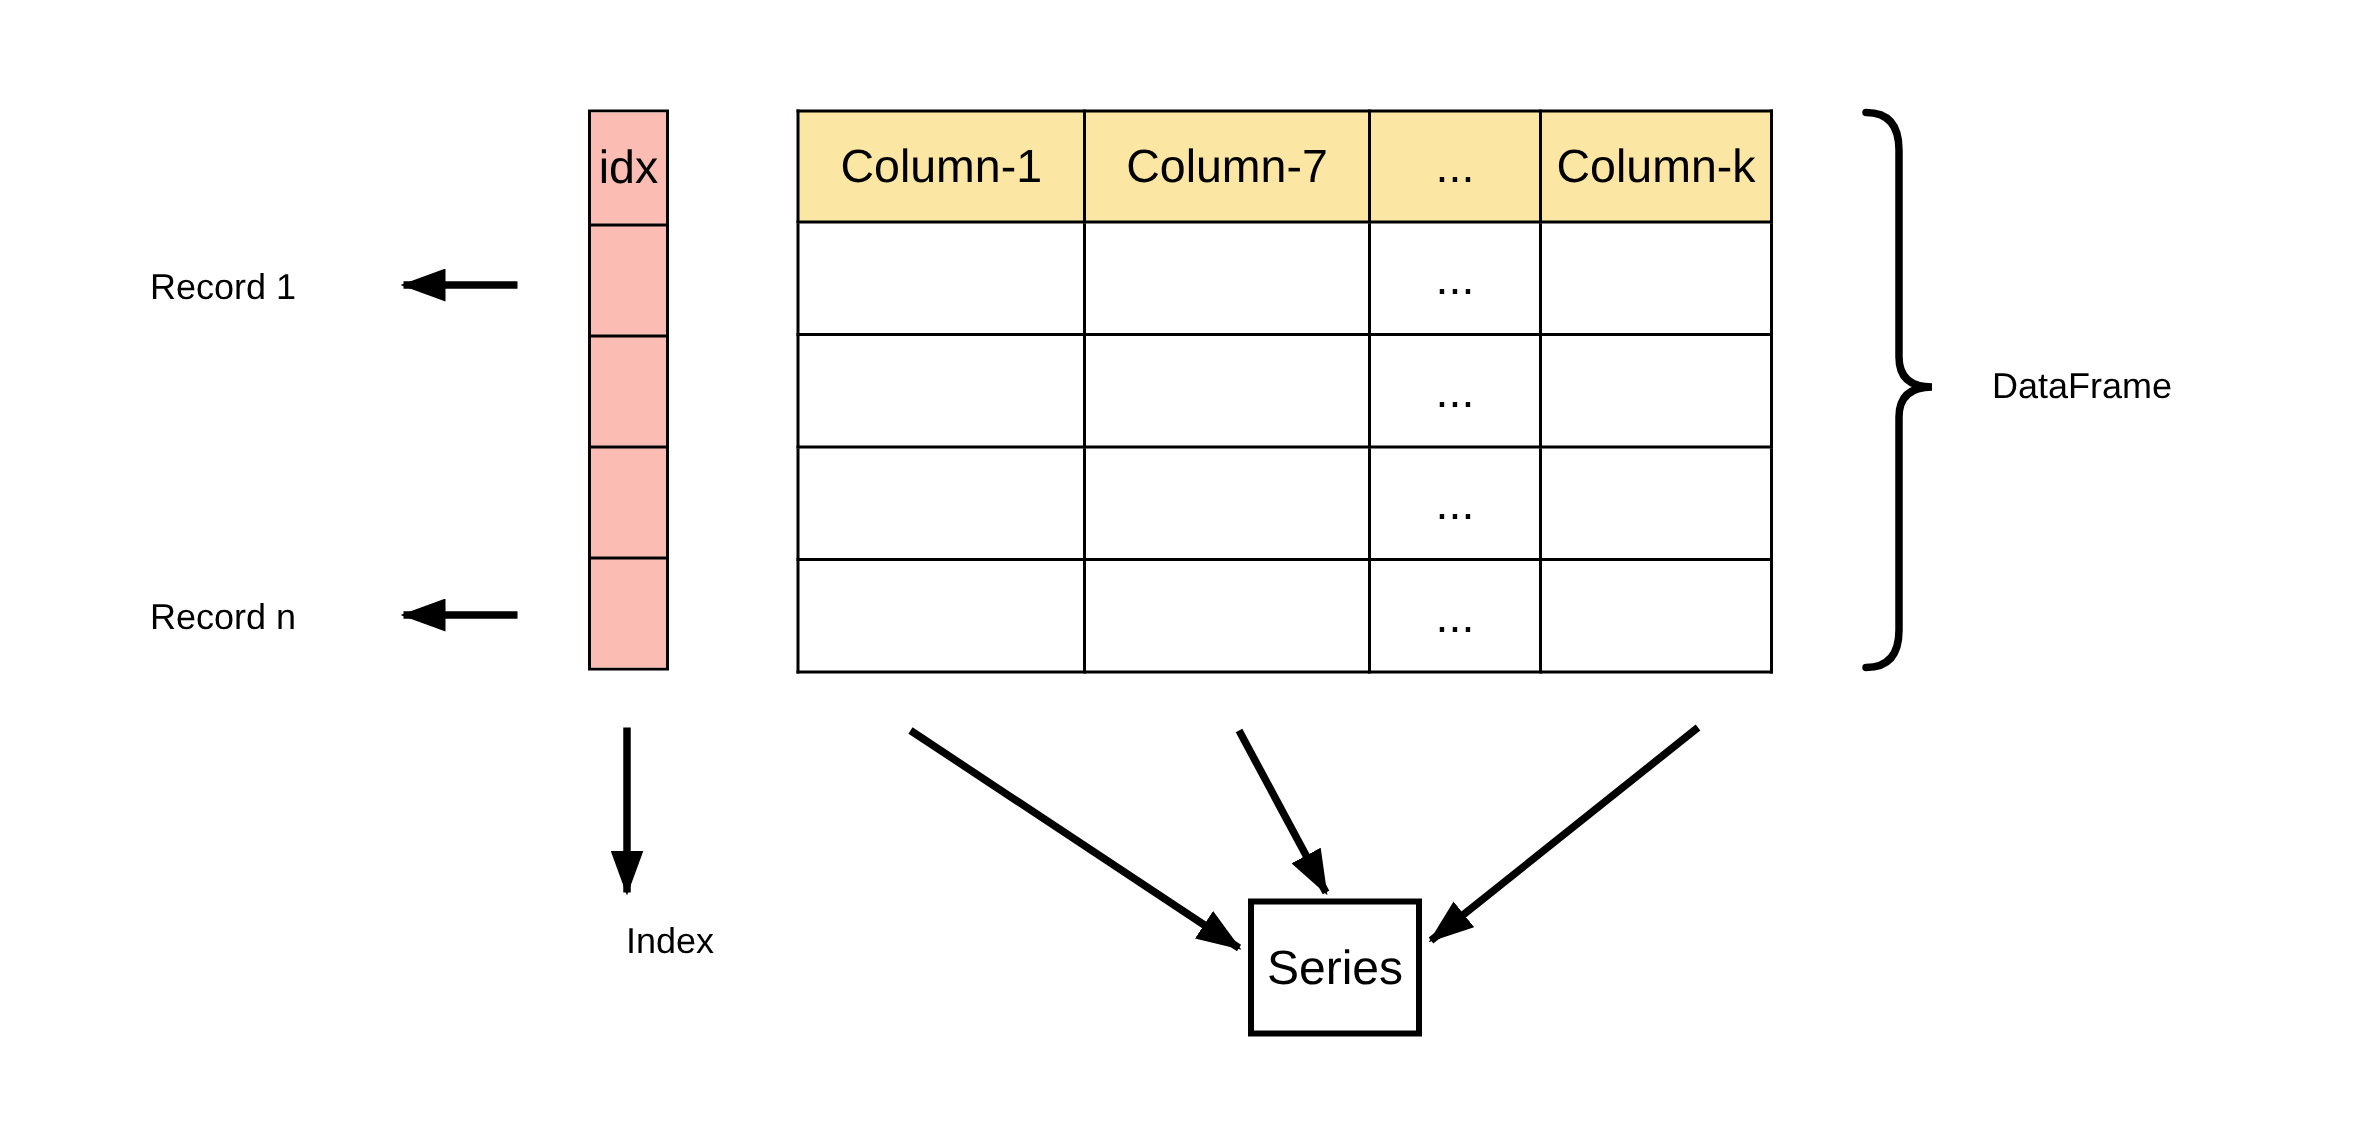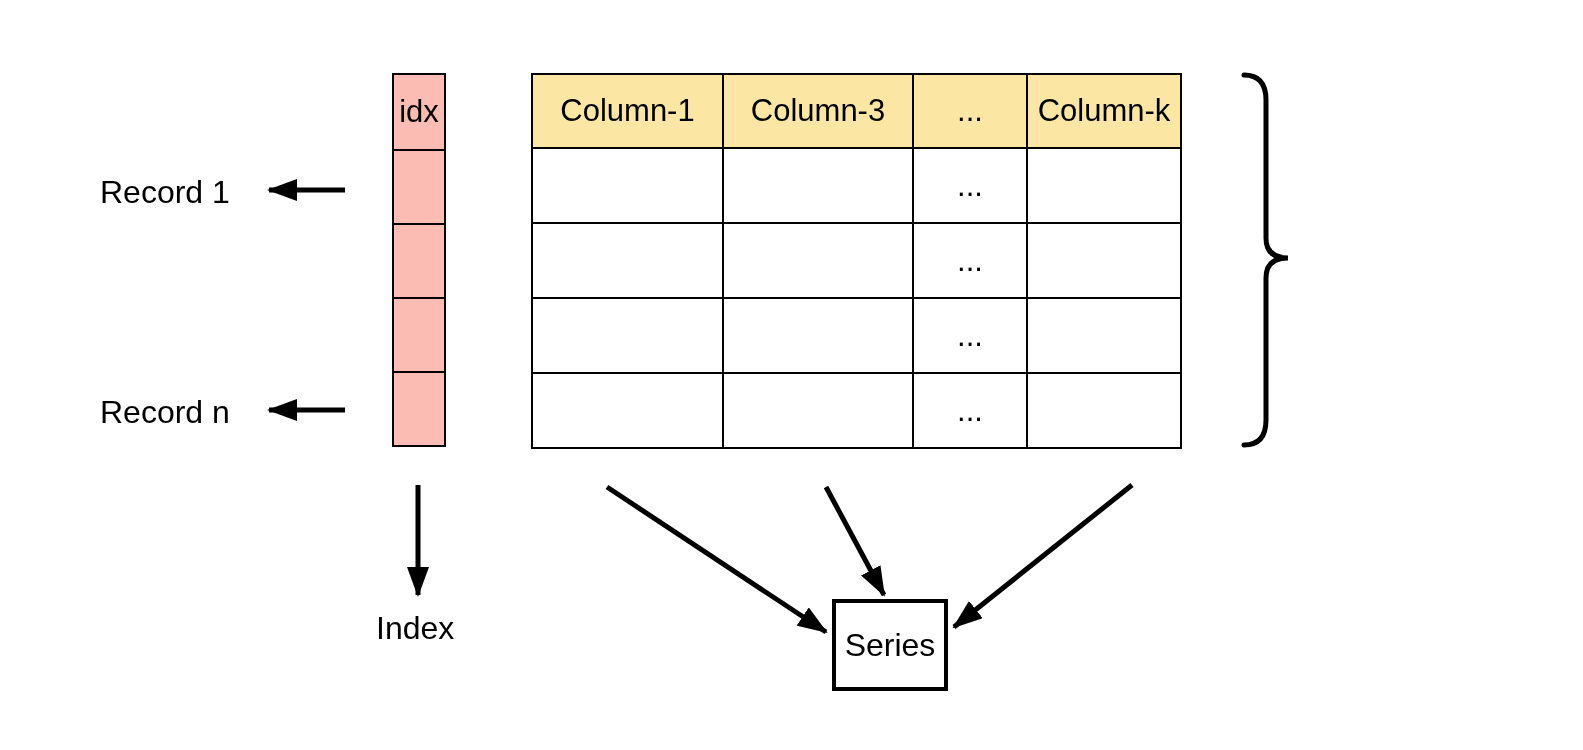--- a/index.html
+++ b/index.html
@@ -15,21 +15,21 @@
     position: relative;
     width: 1583px;
     height: 750px;
     background: var(--background);
     font-family: "Liberation Sans", sans-serif;
     color: var(--text);
     overflow: hidden;
   }
   .label {
     position: absolute;
-    font-size: 32px;
+    font-size: 24px;
     line-height: 40px;
     white-space: nowrap;
     color: var(--text);
   }
   
   .idx-col {
     position: absolute;
     left: 392px;
     top: 73px;
     width: 54px;
@@ -107,21 +107,21 @@
     <div class="idx-cell"></div>
     <div class="idx-cell"></div>
     <div class="idx-cell"></div>
     <div class="idx-cell"></div>
   </div>
 
   <table class="df-table">
     <thead>
       <tr>
         <th class="c0">Column-1</th>
-        <th class="c1">Column-3</th>
+        <th class="c1">Column-7</th>
         <th class="c2">...</th>
         <th class="c3">Column-k</th>
       </tr>
     </thead>
     <tbody>
       <tr>
         <td></td>
         <td></td>
         <td>...</td>
         <td></td>
@@ -140,22 +140,23 @@
       </tr>
       <tr>
         <td></td>
         <td></td>
         <td>...</td>
         <td></td>
       </tr>
     </tbody>
   </table>
 
+  <div class="label" style="left:1328px; top:238px;">DataFrame</div>
 
-  <div class="label" style="left:376px; top:608px; width:100px; text-align:left;">Index</div>
+  <div class="label" style="left:376px; top:608px; width:100px; text-align:right;">Index</div>
 
   <div class="series-box">
     <span>Series</span>
   </div>
 
   <svg class="overlay" viewBox="0 0 1583 750" xmlns="http://www.w3.org/2000/svg">
     <defs>
       <marker id="ah" viewBox="0 0 30 22" refX="28" refY="11" markerWidth="30" markerHeight="22" orient="auto" markerUnits="userSpaceOnUse">
         <path d="M0,0 L30,11 L0,22 Z"></path>
       </marker>

